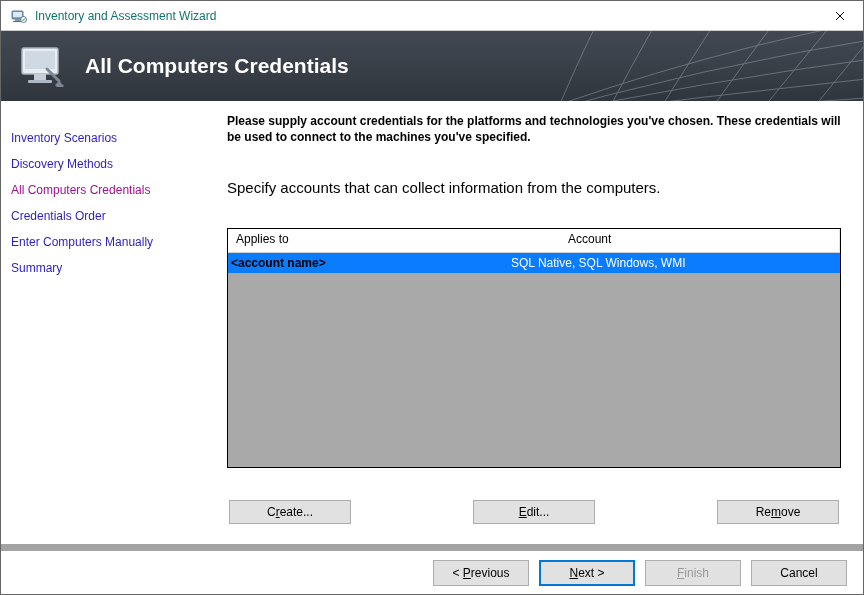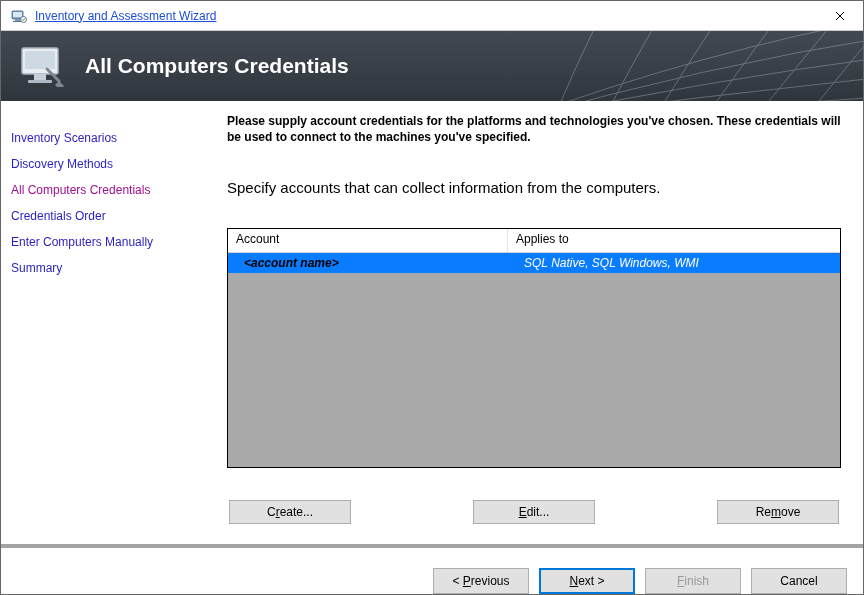--- a/index.html
+++ b/index.html
@@ -27,22 +27,21 @@
     background: #fff;
   }
   .titlebar .app-icon {
     width: 16px; height: 16px;
     margin: 0 8px 0 10px;
     display: inline-block;
   }
   .titlebar .title-text {
     flex: 1;
     font-size: 12px;
-    color: #1d4ed8;
-    text-decoration: underline;
+    color: #0f766e;
   }
   .titlebar .close-btn {
     width: 46px;
     height: 30px;
     display: flex;
     align-items: center;
     justify-content: center;
     font-size: 14px;
     color: #000;
     cursor: pointer;
@@ -142,21 +141,21 @@
   .trow {
     display: flex;
     height: 20px;
     align-items: center;
     font-size: 12px;
   }
   .trow.selected {
     background: #0a7cff;
     color: #fff;
   }
-  .tcell { padding: 1px 16px; font-style: italic; }
+  .tcell { padding: 1px 3px; }
   .tcell.col-account { width: 280px; font-weight: bold; color: #000; }
   .trow.selected .tcell.col-account { color: #000; font-weight: bold; }
   .tcell.col-applies { flex: 1; }
 
   .row-buttons {
     display: flex;
     justify-content: space-between;
     margin-top: 14px;
     padding: 0 2px;
   }
@@ -168,24 +167,24 @@
     font-size: 12px;
     font-family: inherit;
     cursor: pointer;
     padding: 0 10px;
   }
   .btn .u { text-decoration: underline; }
 
   
   .footer {
     height: 50px;
-    border-top: 4px solid #a3a3a3;
+    border-top: 7px solid #a3a3a3;
     display: flex;
     justify-content: flex-end;
-    align-items: flex-end;
+    align-items: center;
     padding-right: 16px;
     gap: 10px;
   }
   .fbtn {
     width: 96px;
     height: 26px;
     background: #e1e1e1;
     border: 1px solid #adadad;
     font-size: 12px;
     font-family: inherit;
@@ -266,22 +265,22 @@
       <div class="nav-item">Enter Computers Manually</div>
       <div class="nav-item">Summary</div>
     </div>
 
     <div class="main">
       <div class="instruction">Please supply account credentials for the platforms and technologies you've chosen. These credentials will be used to connect to the machines you've specified.</div>
       <div class="subinstruction">Specify accounts that can collect information from the computers.</div>
 
       <div class="table-wrap">
         <div class="thead">
+          <div class="th col-applies">Applies to</div>
           <div class="th col-account">Account</div>
-          <div class="th col-applies">Applies to</div>
         </div>
         <div class="tbody">
           <div class="trow selected">
             <div class="tcell col-account">&lt;account name&gt;</div>
             <div class="tcell col-applies">SQL Native, SQL Windows, WMI</div>
           </div>
         </div>
       </div>
 
       <div class="row-buttons">

